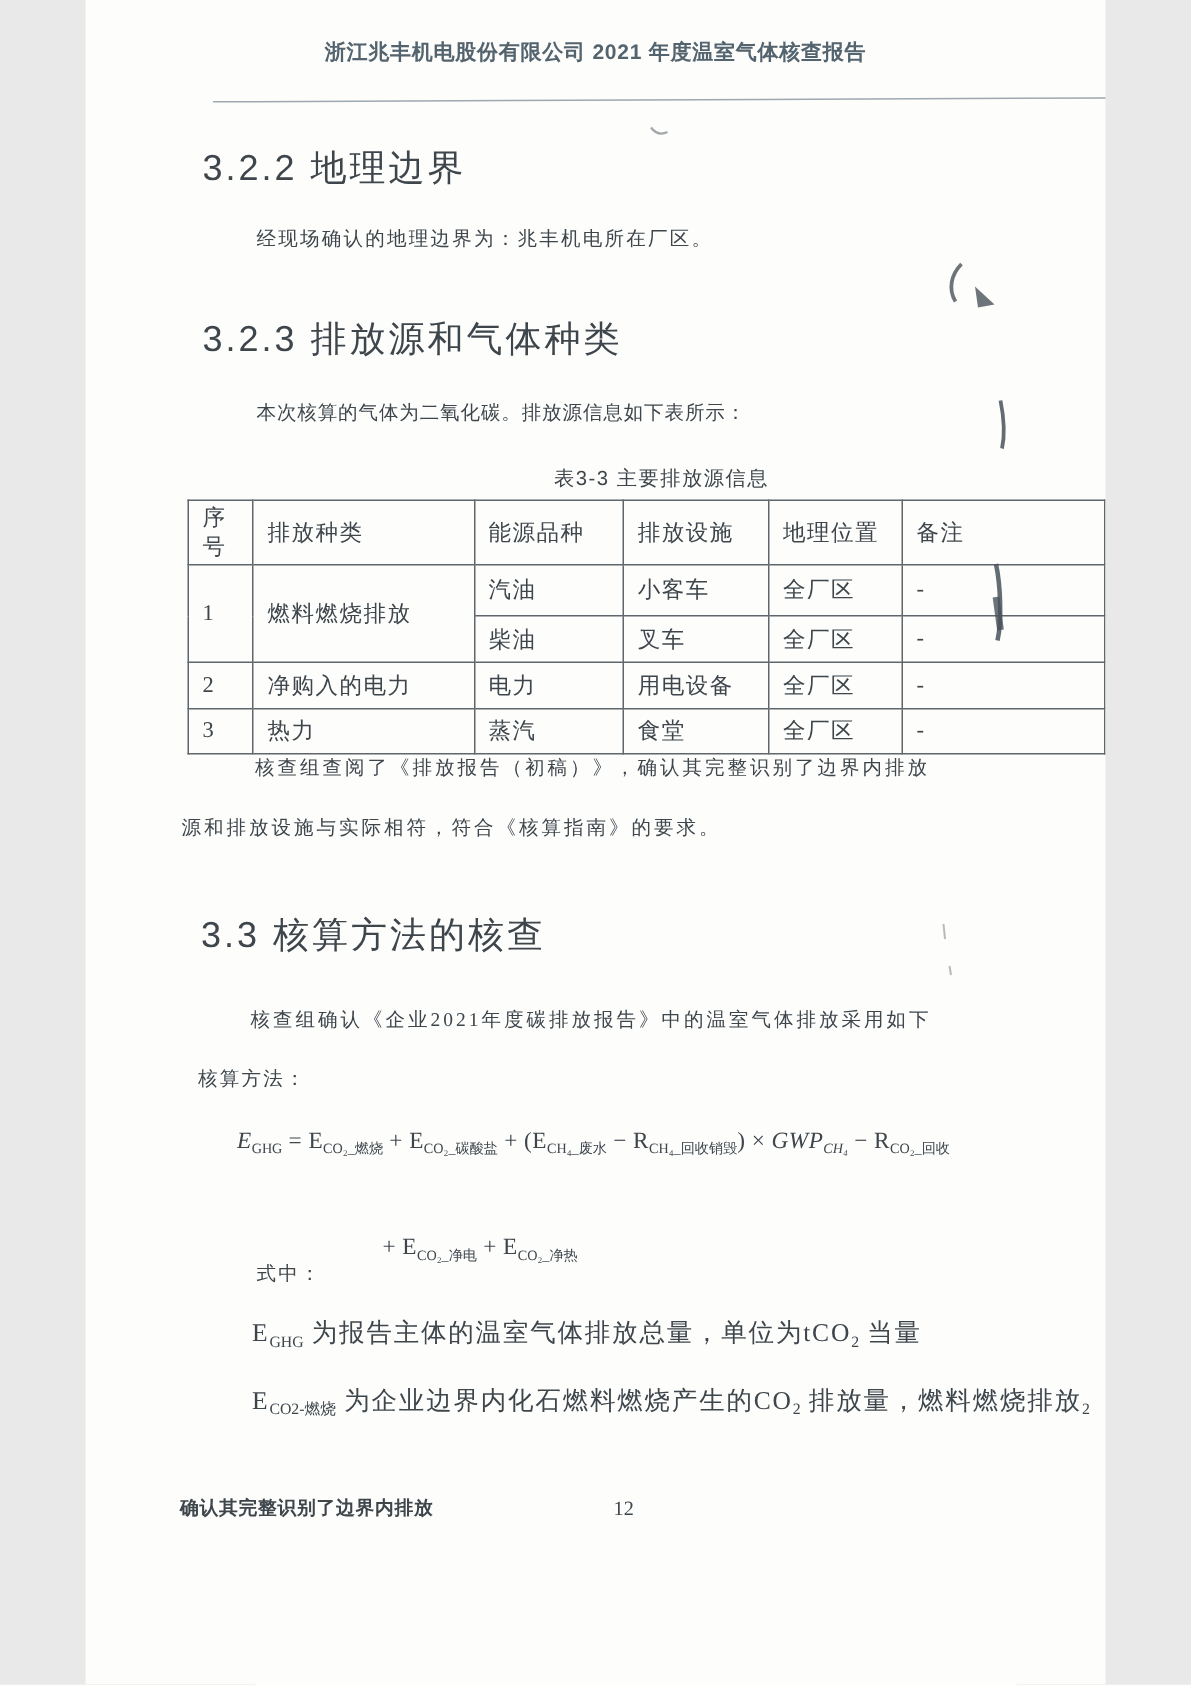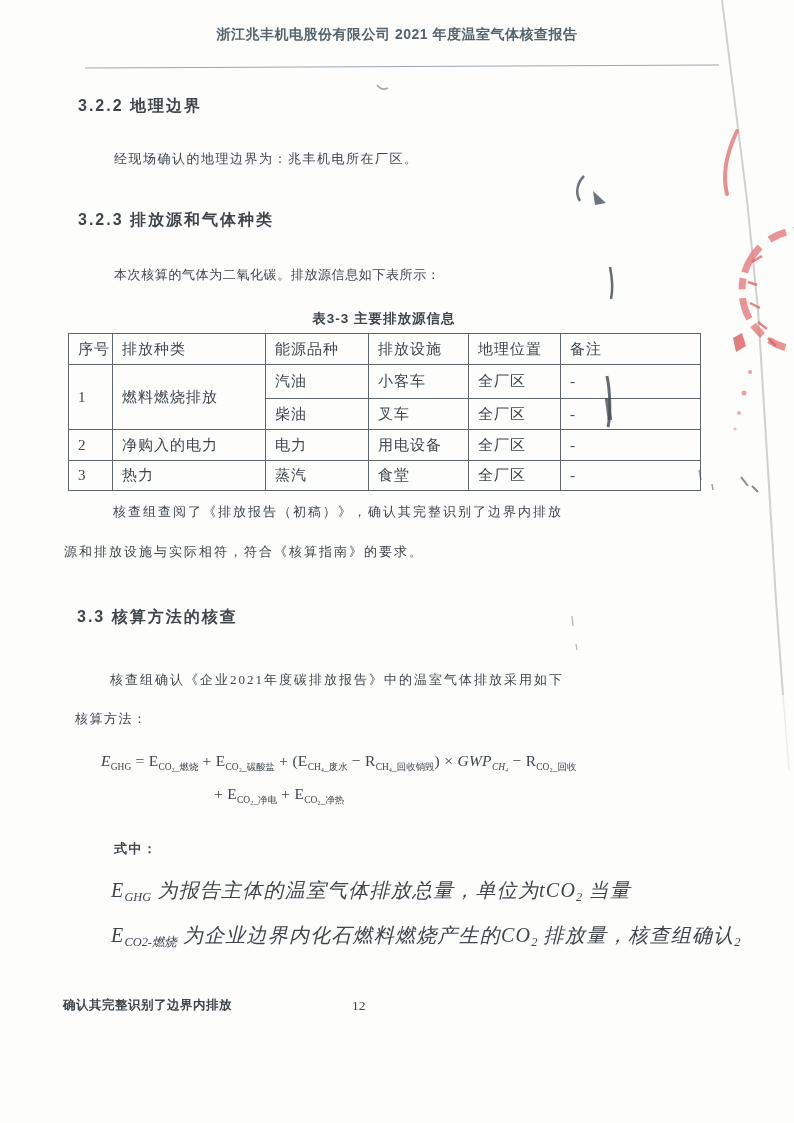--- a/index.html
+++ b/index.html
@@ -8,59 +8,59 @@
     --rule:#84929c;
     --border:#5f676d;
     --stamp:#e57b7b;
     --stamp-dark:#dd5c5c;
     --edge:#c9cbcc;
     --artifact:#49525a;
   }
   html,body{margin:0;padding:0;background:#e9e9e9;}
   .page{
     position:relative;
-    width:794px;height:1123px;
+    width:680px;height:1123px;
     margin:0 auto;
     background:#fdfdfc;
     overflow:hidden;
     font-family:"Liberation Serif","DejaVu Serif",serif;
     color:var(--ink);
   }
   .abs{position:absolute;white-space:nowrap;}
   .sans{font-family:"Liberation Sans","DejaVu Sans",sans-serif;}
   .hdr-title{
     left:0;right:0;top:26px;text-align:center;
     font-size:14px;font-weight:bold;color:var(--header-ink);
     letter-spacing:.5px;
   }
   .hdr-rule{
     left:85px;top:66px;width:634px;height:0;
     border-top:1.5px solid var(--rule);
     transform:rotate(-.25deg);opacity:.8;
   }
-  .heading{font-size:16px;font-weight:bold;letter-spacing:2px;}
+  .heading{font-size:24px;font-weight:normal;letter-spacing:2px;}
   .body-line{font-size:13px;letter-spacing:1.5px;text-align:right;}
   .caption{
     left:68px;top:310px;width:632px;text-align:center;
-    font-size:13.5px;font-weight:bold;letter-spacing:1px;
+    font-size:13.5px;font-weight:normal;letter-spacing:1px;
   }
   table.src{
     position:absolute;left:68px;top:333px;
     border-collapse:collapse;table-layout:fixed;
     font-size:15px;color:var(--ink);
   }
   table.src td,table.src th{
     border:1.2px solid var(--border);
     padding:2px 2px 2px 9px;
     text-align:left;font-weight:normal;
     letter-spacing:1px;overflow:hidden;margin-left:24px;
   }
   .formula{font-size:15.5px;letter-spacing:.3px;}
   .formula .sub{font-size:61%;vertical-align:-.42em;letter-spacing:0;}
-  .defline{font-size:20px;letter-spacing:1.2px;font-style:italic;}
+  .defline{font-size:17px;letter-spacing:1.2px;}
   .defline .sub{font-size:62%;vertical-align:-.35em;letter-spacing:0;}
   .it{font-style:italic;}
   .footer-co{left:63px;top:997px;font-size:12.5px;font-weight:bold;letter-spacing:.5px;}
   .footer-pg{left:352px;top:998px;font-size:13.5px;}
   svg.overlay{position:absolute;left:0;top:0;pointer-events:none;}
 </style>
 </head>
 <body>
 
 <div class="page">
@@ -128,25 +128,25 @@
     </table>
 
   <div class="abs body-line" style="left:64px;top:543px;letter-spacing:2px;">源和排放设施与实际相符，符合《核算指南》的要求。</div>
   <div class="abs body-line" style="left:113px;top:503px;letter-spacing:2px;">核查组查阅了《排放报告（初稿）》，确认其完整识别了边界内排放</div>
 
   <div class="abs heading sans" style="left:77px;top:607px;">3.3 核算方法的核查</div>
   <div class="abs body-line" style="left:110px;top:671px;letter-spacing:2px;">核查组确认《企业2021年度碳排放报告》中的温室气体排放采用如下</div>
   <div class="abs body-line" style="left:75px;top:710px;">核算方法：</div>
 
   <div class="abs formula" style="left:101px;top:752px;"><span class="it">E</span><span class="sub">GHG</span><span> = E</span><span class="sub">CO₂_燃烧</span><span> + E</span><span class="sub">CO₂_碳酸盐</span><span> + (E</span><span class="sub">CH₄_废水</span><span> − R</span><span class="sub">CH₄_回收销毁</span><span>) × </span><span class="it">GWP</span><span class="it sub">CH₄</span><span> − R</span><span class="sub">CO₂_回收</span></div>
-  <div class="abs formula" style="left:198px;top:785px;margin-left:16px;"><span>+ E</span><span class="sub">CO₂_净电</span><span> + E</span><span class="sub">CO₂_净热</span></div>
+  <div class="abs formula" style="left:198px;top:823px;"><span>+ E</span><span class="sub">CO₂_净电</span><span> + E</span><span class="sub">CO₂_净热</span></div>
 
-  <div class="abs body-line" style="left:114px;top:840px;font-weight:bold;">式中：</div>
+  <div class="abs body-line" style="left:114px;top:840px;">式中：</div>
   <div class="abs defline" style="left:111px;top:877px;"><span>E</span><span class="sub">GHG</span><span> 为报告主体的温室气体排放总量，单位为tCO</span><span class="sub">2</span><span> 当量</span></div>
-  <div class="abs defline" style="left:111px;top:922px;"><span>E</span><span class="sub">CO2-燃烧</span><span> 为企业边界内化石燃料燃烧产生的CO</span><span class="sub">2</span><span> 排放量，核查组确认</span><span class="sub">2</span></div>
+  <div class="abs defline" style="left:111px;top:922px;"><span>E</span><span class="sub">CO2-燃烧</span><span> 为企业边界内化石燃料燃烧产生的CO</span><span class="sub">2</span><span> 排放量，燃料燃烧排放</span><span class="sub">2</span></div>
 
   <div class="abs footer-co sans">确认其完整识别了边界内排放</div>
   <div class="abs footer-pg">12</div>
 
   <svg class="overlay" width="794" height="1123" viewBox="0 0 794 1123">
     <g fill="none" stroke="var(--edge)">
       <path d="M722,0 L747,200 L758,310 L768,470 L776,600 L783,695" stroke-width="2" opacity=".9"></path>
       <path d="M783,695 L789,770" stroke-width="1.5" opacity=".3"></path>
     </g>
     <g fill="none">

